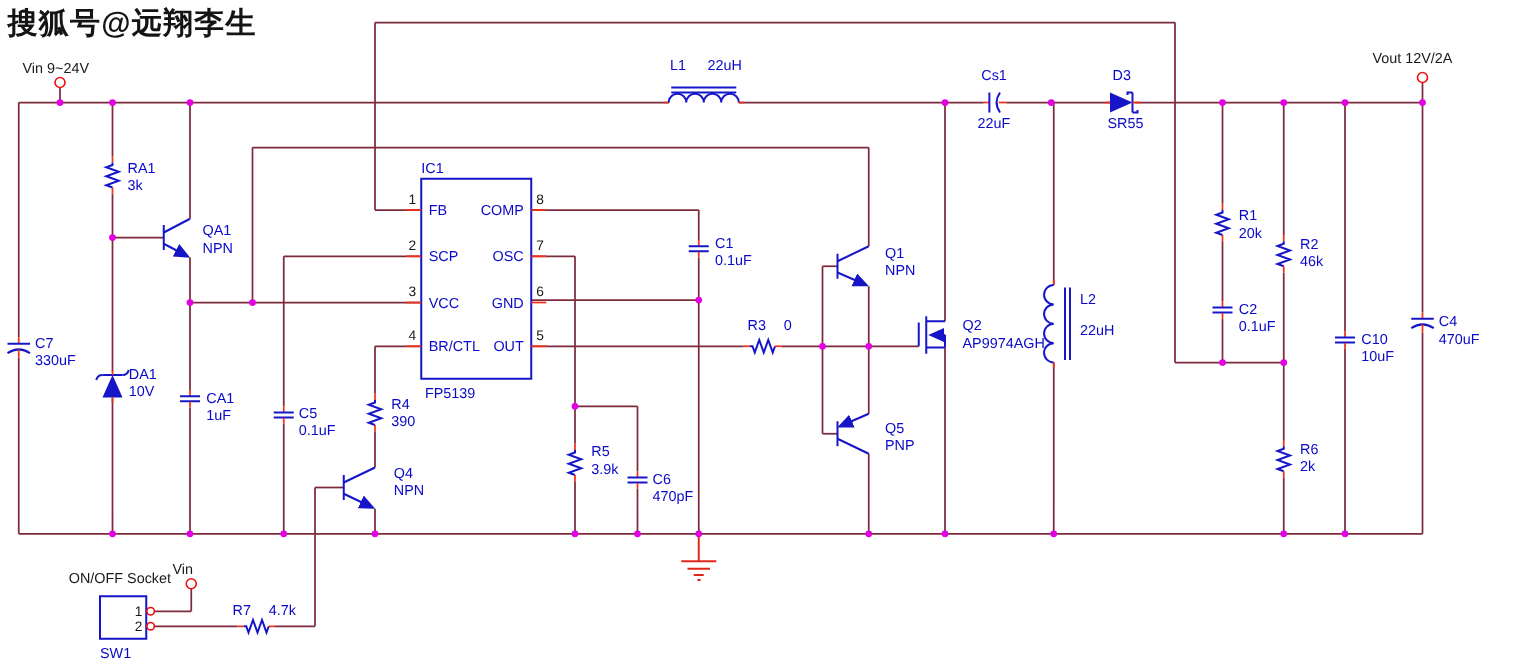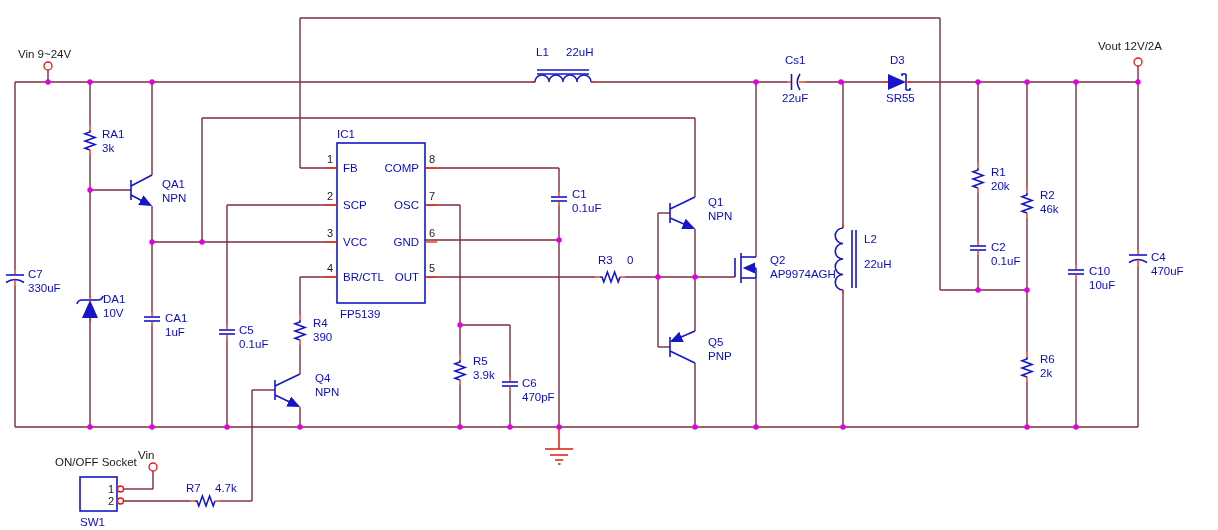--- a/index.html
+++ b/index.html
@@ -416,13 +416,14 @@
       <text class="lbl" x="1040" y="213">46k</text>
       <text class="lbl" x="1040" y="363">R6</text>
       <text class="lbl" x="1040" y="377">2k</text>
       <text class="lbl" x="1089" y="275">C10</text>
       <text class="lbl" x="1089" y="289">10uF</text>
       <text class="lbl" x="1151" y="261">C4</text>
       <text class="lbl" x="1151" y="275">470uF</text>
     </g>
   </svg>
 
+  <div id="watermark">搜狐号@远翔李生</div>
 </div>
 
 </body></html>

